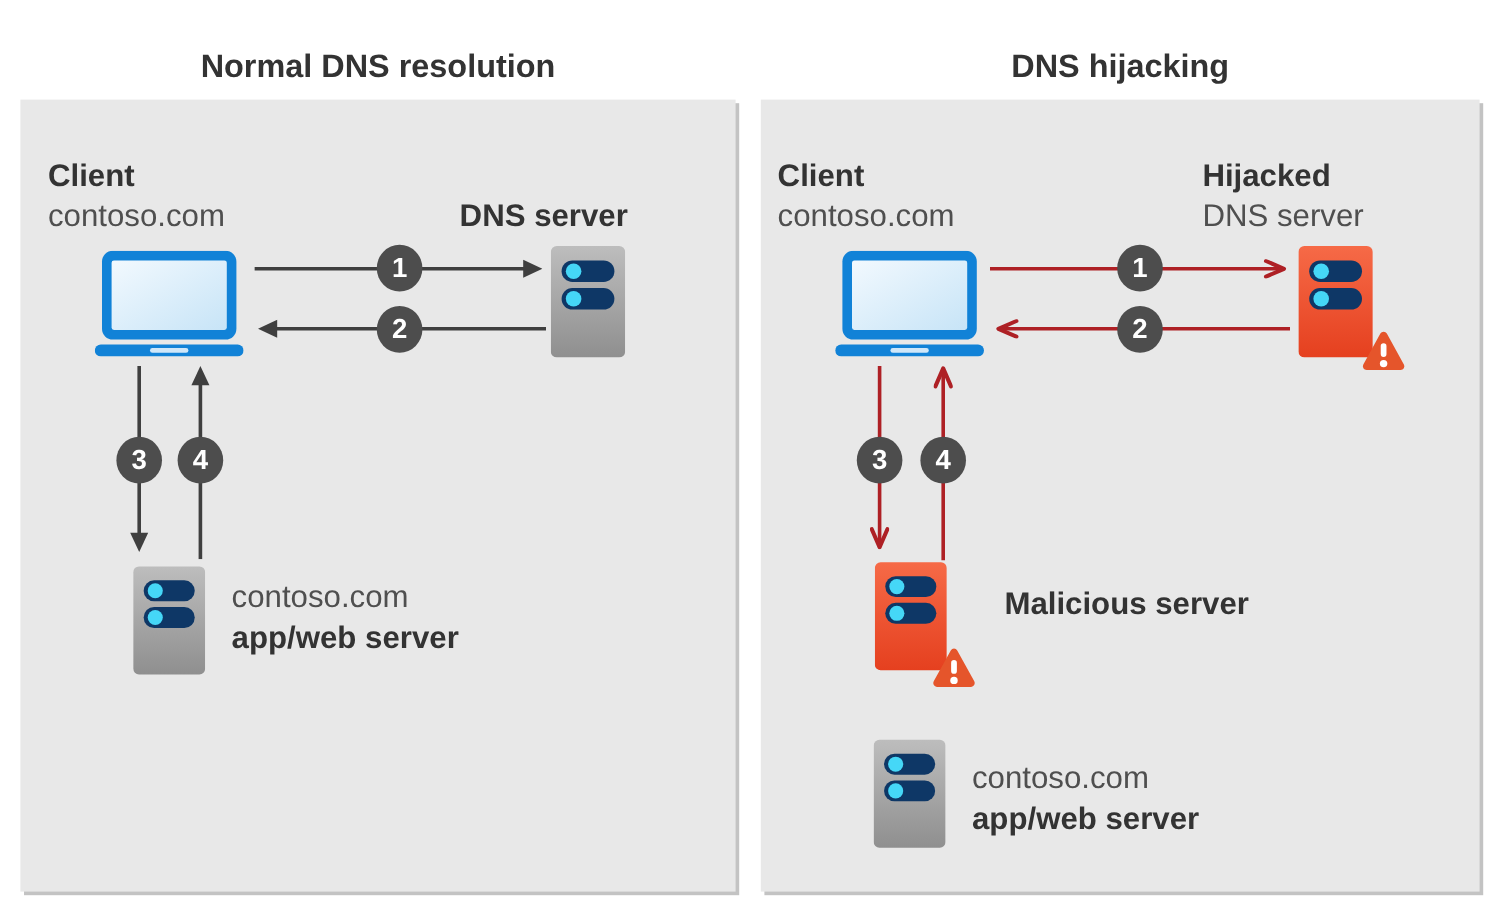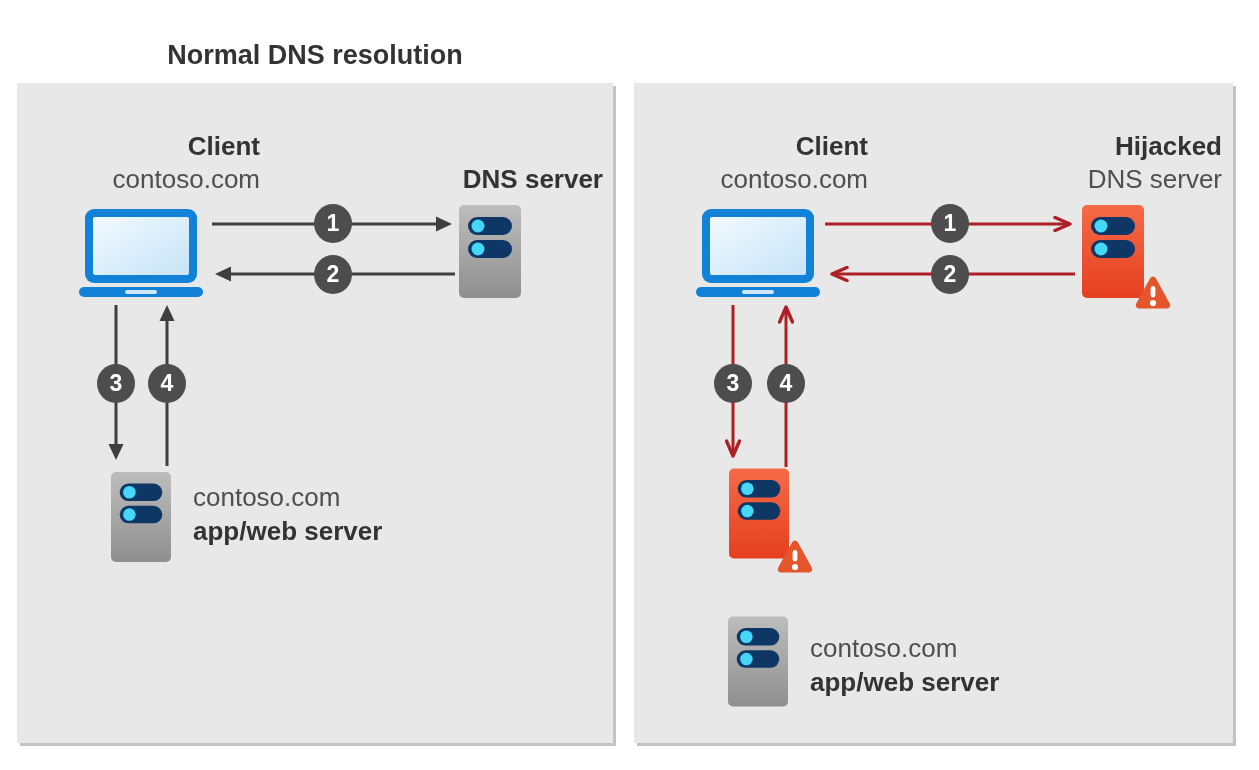--- a/index.html
+++ b/index.html
@@ -13,21 +13,21 @@
   }
   .panel.left{left:17px;width:596px;}
   .panel.right{left:634px;width:599px;}
   .panel-title{
     position:absolute;top:38px;height:34px;line-height:34px;
     font-size:27px;font-weight:bold;color:#333;text-align:center;
   }
   .panel-title.left{left:17px;width:596px;}
   .panel-title.right{left:634px;width:599px;}
   .abs{position:absolute;}
-  .node-label{position:absolute;text-align:right;font-size:26px;line-height:33px;color:#4f4f4f;}
+  .node-label{position:absolute;text-align:left;font-size:26px;line-height:33px;color:#4f4f4f;}
   .node-label .bold{font-weight:bold;color:#333;}
   .side-label{position:absolute;font-size:26px;line-height:34px;color:#4f4f4f;white-space:nowrap;}
   .side-label .bold{font-weight:bold;color:#333;}
   .step{
     position:absolute;width:38px;height:39px;border-radius:50%;
     background:#4d4d4d;color:#ffffff;font-size:23px;font-weight:bold;
     display:flex;align-items:center;justify-content:center;
   }
   svg{display:block;}
 </style>
@@ -47,20 +47,21 @@
           <stop offset="1" stop-color="#8f8f8f"></stop>
       </linearGradient>
       <linearGradient id="g-orange" x1="0" y1="0" x2="0" y2="1">
         <stop offset="0" stop-color="#f66a47"></stop>
           <stop offset="1" stop-color="#e5401f"></stop>
       </linearGradient>
     </defs>
   </svg>
 
   <div class="panel-title left">Normal DNS resolution</div>
+  <div class="panel-title right">DNS hijacking</div>
 
   <div class="panel left">
 
     <div class="node-label" style="left:23px;top:47px;width:220px;">
       <div class="bold">Client</div>
       <div>contoso.com</div>
     </div>
 
     <div class="node-label" style="left:366px;top:80px;width:220px;">
       <div class="bold">DNS server</div>
@@ -213,20 +214,23 @@
         <circle cx="19" cy="44" r="6.5" fill="#45d7f7"></circle>
       </svg>
     </span>
     <span class="abs" style="left:141px;top:454px;">
       <svg width="40" height="38" viewBox="0 0 40 38">
         <path d="M17.3 5 a3.1 3.1 0 0 1 5.4 0 l14.2 25.8 a3.1 3.1 0 0 1 -2.7 4.6 h-28.4 a3.1 3.1 0 0 1 -2.7 -4.6 z" fill="#e5552b"></path>
         <rect x="17.6" y="13" width="4.8" height="11.5" rx="2.4" fill="#ffffff"></rect>
         <circle cx="20" cy="30" r="3.1" fill="#ffffff"></circle>
       </svg>
     </span>
+    <div class="side-label" style="left:203px;top:403px;">
+      <div class="bold">Malicious server</div>
+    </div>
 
     <span class="abs" style="left:94px;top:532px;">
       <svg width="60" height="93" viewBox="0 0 62 93">
         <rect width="62" height="93" rx="5" fill="url(#g-gray)"></rect>
         <rect x="9" y="12" width="44" height="18" rx="9" fill="#0e3766"></rect>
         <circle cx="19" cy="21" r="6.5" fill="#45d7f7"></circle>
         <rect x="9" y="35" width="44" height="18" rx="9" fill="#0e3766"></rect>
         <circle cx="19" cy="44" r="6.5" fill="#45d7f7"></circle>
       </svg>
     </span>

